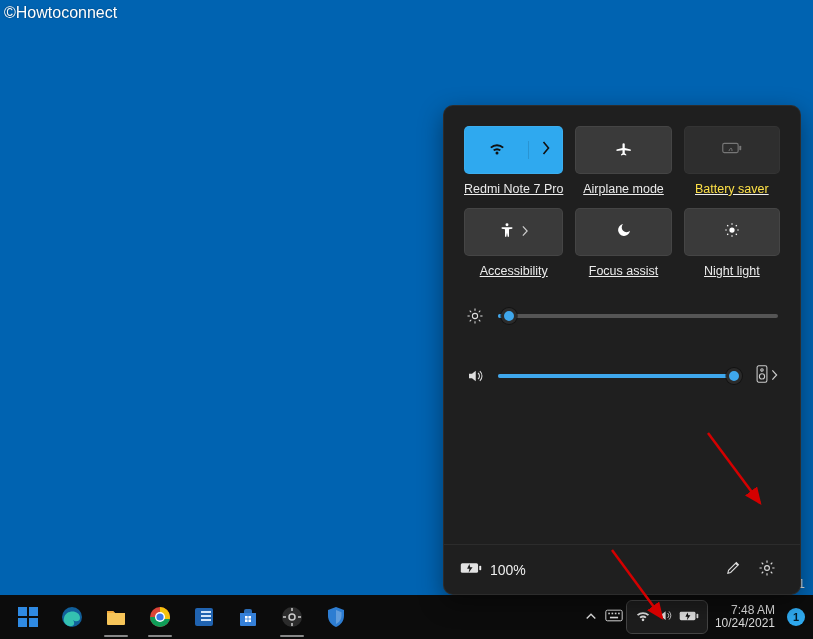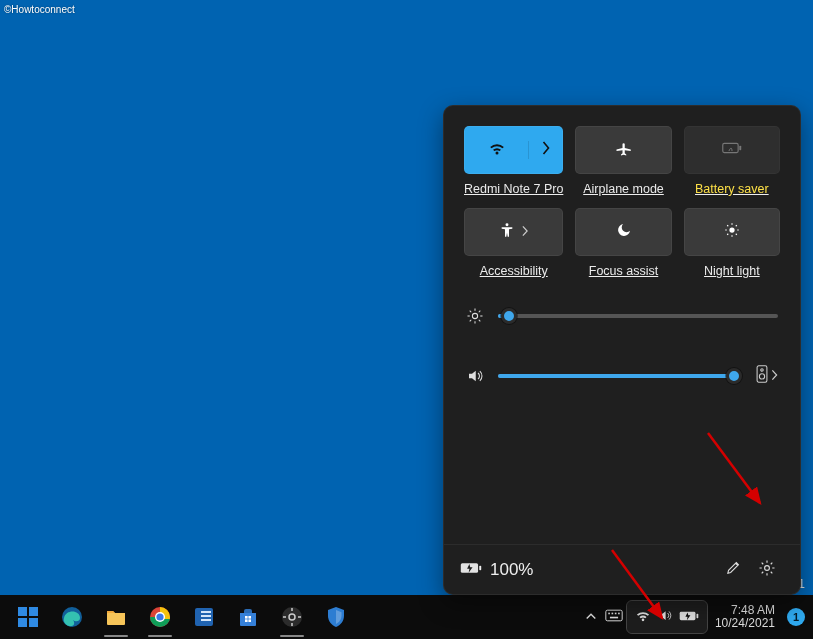--- a/index.html
+++ b/index.html
@@ -1,20 +1,20 @@
 <!DOCTYPE html>
 <html><head>
 <meta charset="utf-8">
 <style>
   * { box-sizing: border-box; margin: 0; padding: 0; }
   html, body { width: 813px; height: 639px; overflow: hidden; font-family: "Segoe UI", Arial, sans-serif; }
   body { background: #0063b1; position: relative; }
   .watermark {
     position: absolute; top: 4px; left: 4px; color: #fff;
-    font-size: 10px; font-weight: 400; text-shadow: 0 0 2px rgba(0,0,0,.4);
+    font-size: 16px; font-weight: 400; text-shadow: 0 0 2px rgba(0,0,0,.4);
   }
   .eval-copy {
     position: absolute; right: 8px; bottom: 48px; color: #d8d8d8;
     font-size: 12px; white-space: nowrap; z-index: 1;
   }
   
   .qs-panel {
     position: absolute; left: 443px; top: 105px; width: 358px; height: 490px;
     background: #1f1f1f; border-radius: 10px; color: #eee;
     box-shadow: 0 8px 24px rgba(0,0,0,.4); z-index: 10;
@@ -70,21 +70,21 @@
   .brightness .fill { width: 4%; }
   .brightness .thumb { left: 4%; }
   .volume .fill { width: 97%; }
   .volume .thumb { left: 97%; }
   .mixer-ic { color: #ccc; display: flex; align-items: center; gap: 2px; cursor: pointer; }
   
   .qs-footer {
     border-top: 1px solid rgba(255,255,255,.06);
     height: 50px; display: flex; align-items: center; padding: 0 16px;
   }
-  .batt { display: flex; align-items: center; gap: 8px; color: #eee; font-size: 17px; cursor: pointer; }
+  .batt { display: flex; align-items: center; gap: 8px; color: #eee; font-size: 14px; cursor: pointer; }
   .footer-spacer { flex: 1; }
   .footer-btn { width: 34px; height: 34px; display: flex; align-items: center; justify-content: center; color: #ddd; cursor: pointer; border-radius: 4px; }
 
   
   .arrow {
     position: absolute; pointer-events: none; z-index: 50;
   }
 
   
   .taskbar {

